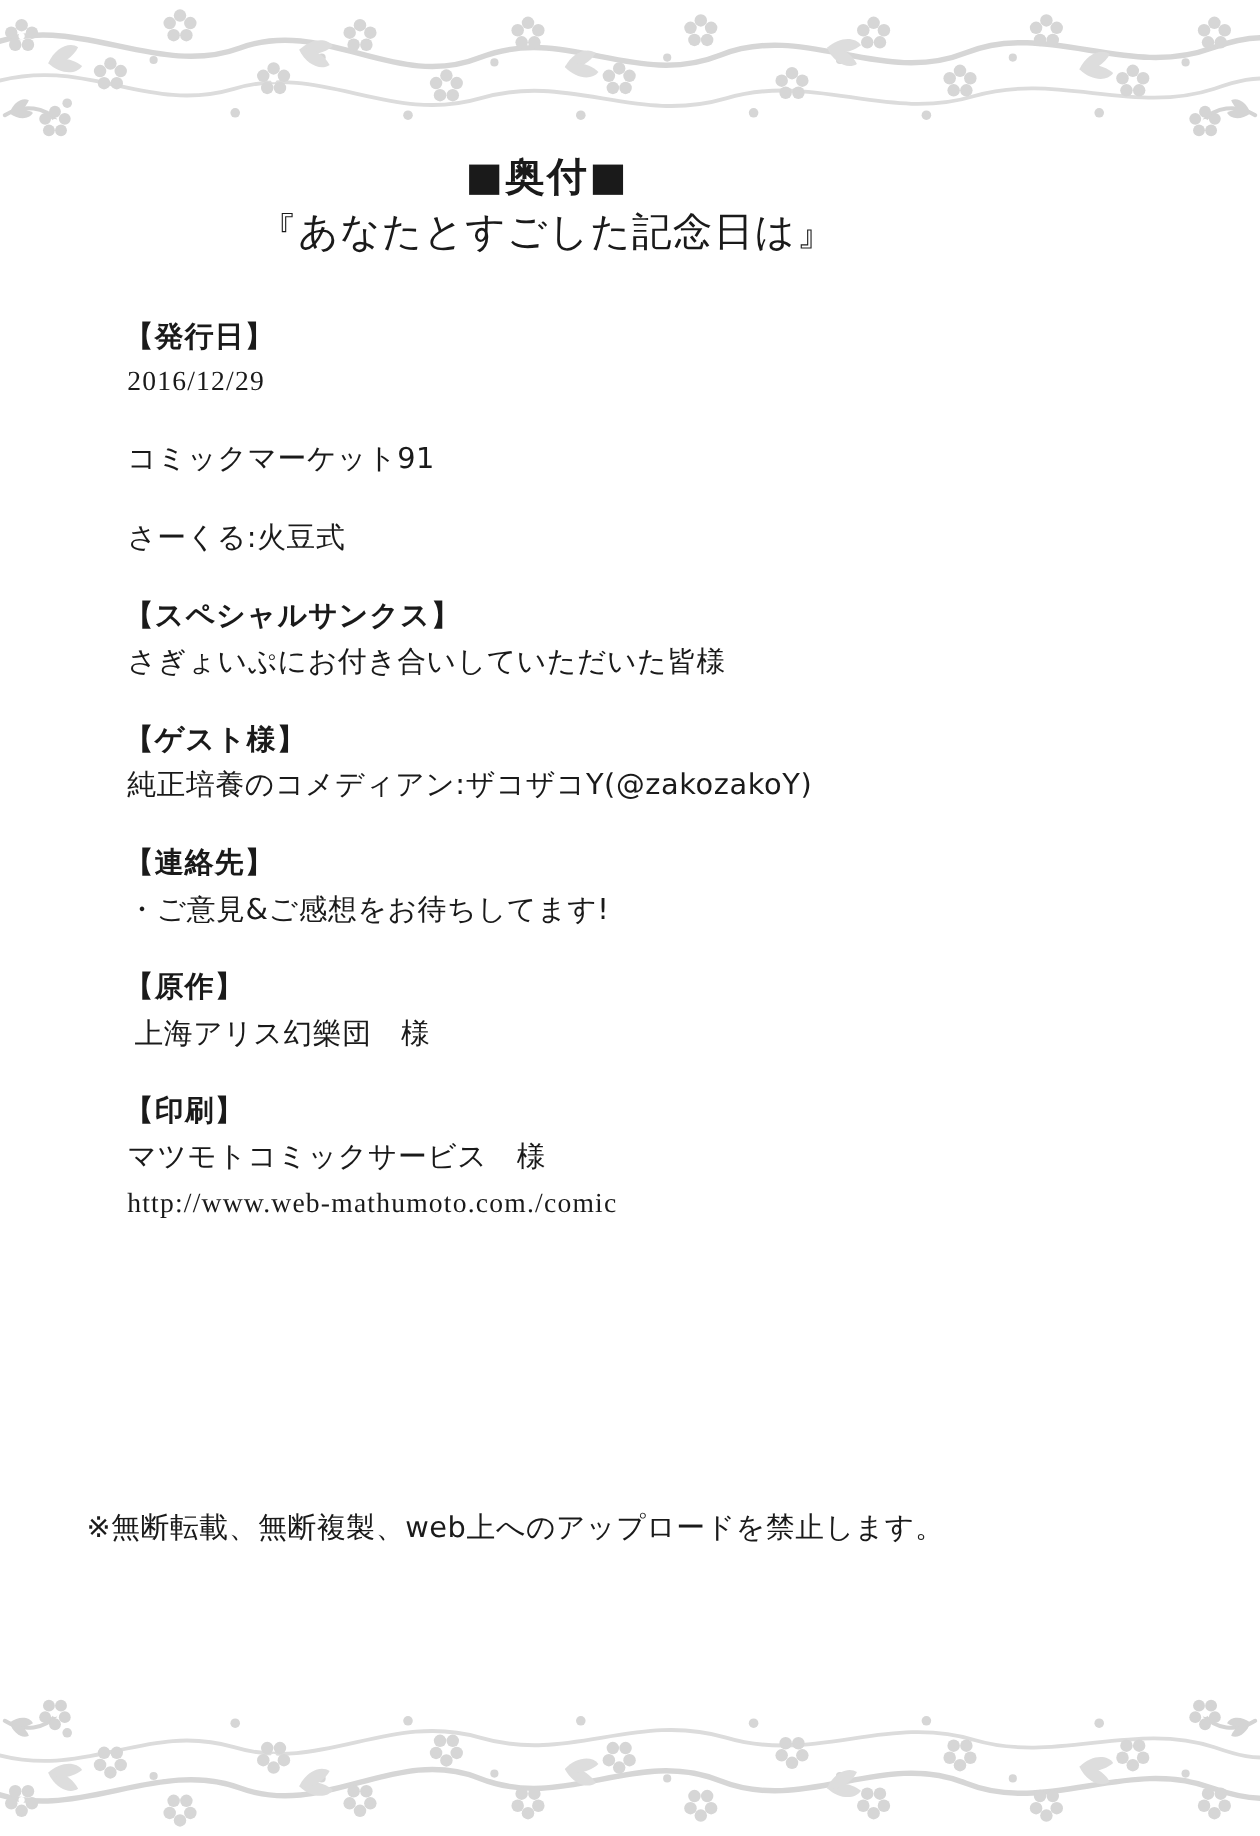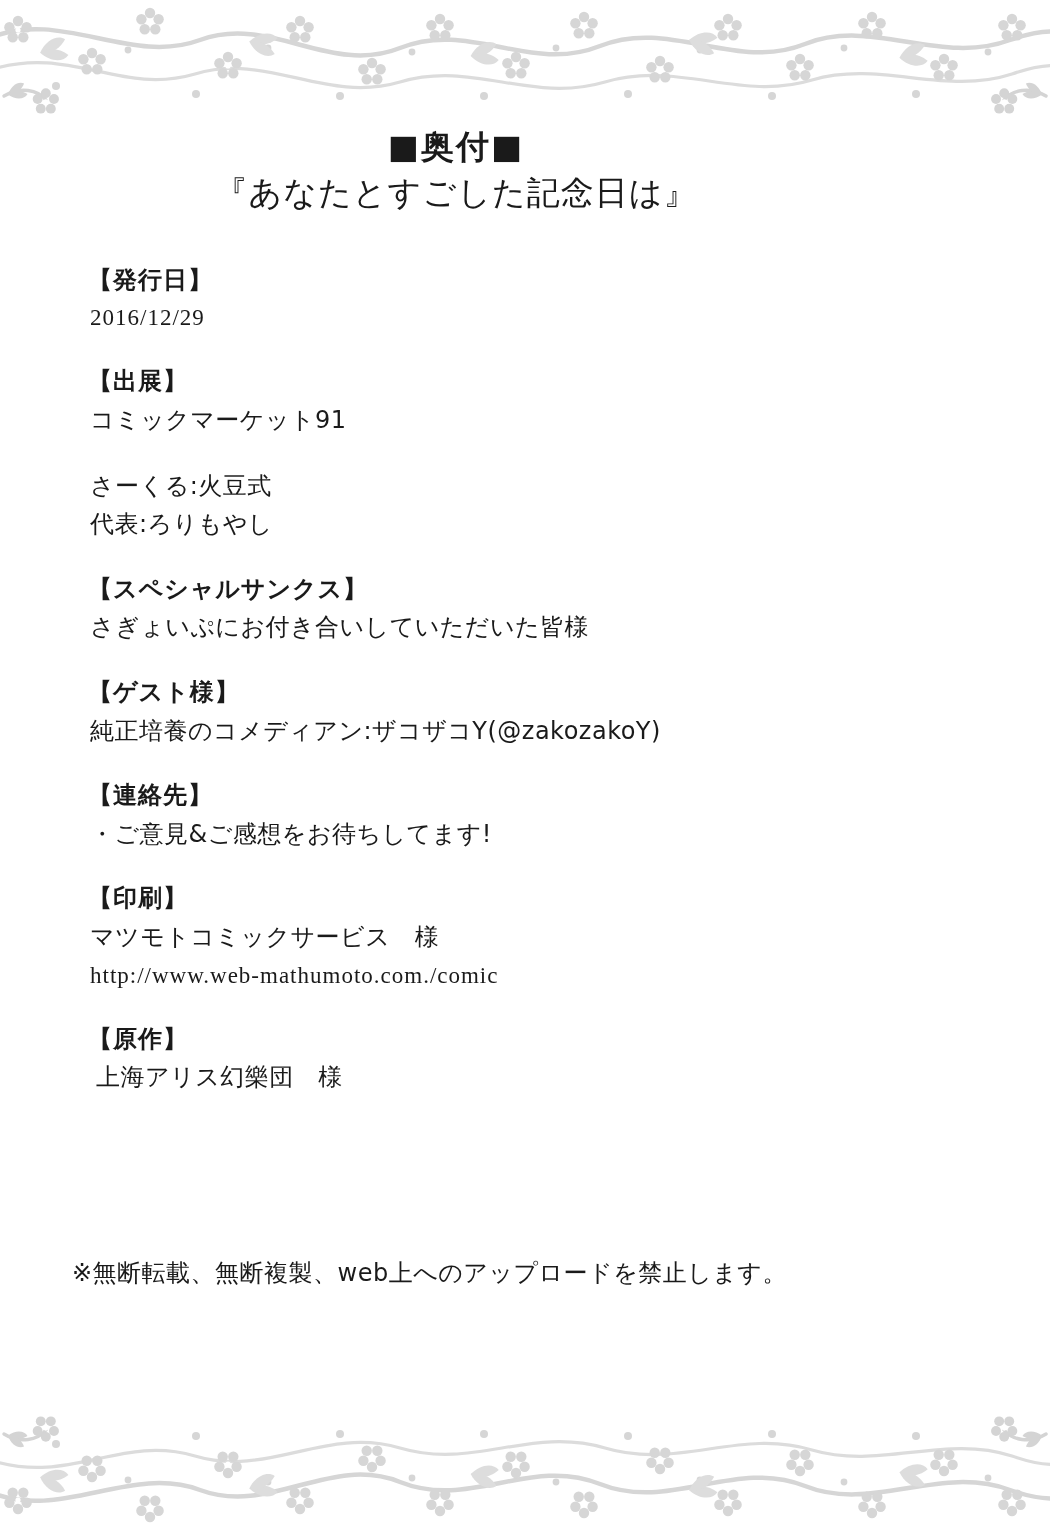--- a/index.html
+++ b/index.html
@@ -60,21 +60,21 @@
     font-size: 33px;
     font-weight: normal;
     letter-spacing: 1px;
     line-height: 1.35;
     margin-top: 4px;
   }
 
   .colophon {
     position: absolute;
     top: 262px;
-    left: 88px;
+    left: 104px;
     width: 880px;
   }
 
   .section {
     margin-bottom: 27px;
   }
   .section-head {
     font-size: 24px;
     font-weight: bold;
     line-height: 1.55;
@@ -192,53 +192,51 @@
   </div>
 
   <div class="colophon">
 
     <div class="section">
       <div class="section-head">【発行日】</div>
       <div class="section-line ascii">2016/12/29</div>
     </div>
 
     <div class="section">
-      <div class="section-head">【出展】</div>
       <div class="section-line">コミックマーケット91</div>
     </div>
 
     <div class="section">
       <div class="section-line">さーくる:火豆式</div>
-      <div class="section-line">代表:ろりもやし</div>
     </div>
 
     <div class="section">
       <div class="section-head">【スペシャルサンクス】</div>
       <div class="section-line">さぎょいぷにお付き合いしていただいた皆様</div>
     </div>
 
     <div class="section">
       <div class="section-head">【ゲスト様】</div>
       <div class="section-line">純正培養のコメディアン:ザコザコY(@zakozakoY)</div>
     </div>
 
     <div class="section">
       <div class="section-head">【連絡先】</div>
       <div class="section-line">・ご意見&amp;ご感想をお待ちしてます!</div>
+    </div>
+
+    <div class="section">
+      <div class="section-head">【原作】</div>
+      <div class="section-line indent">上海アリス幻樂団　様</div>
     </div>
 
     <div class="section">
       <div class="section-head">【印刷】</div>
       <div class="section-line">マツモトコミックサービス　様</div>
       <div class="section-line ascii">http://www.web-mathumoto.com./comic</div>
-    </div>
-
-    <div class="section">
-      <div class="section-head">【原作】</div>
-      <div class="section-line indent">上海アリス幻樂団　様</div>
     </div>
 
   </div>
 
   <div class="notice">※無断転載、無断複製、web上へのアップロードを禁止します。</div>
 
 </div>
 
 <div class="border-band border-bottom">
   <svg class="vine" width="1050" height="130" viewBox="0 0 1050 130" xmlns="http://www.w3.org/2000/svg" aria-hidden="true">

